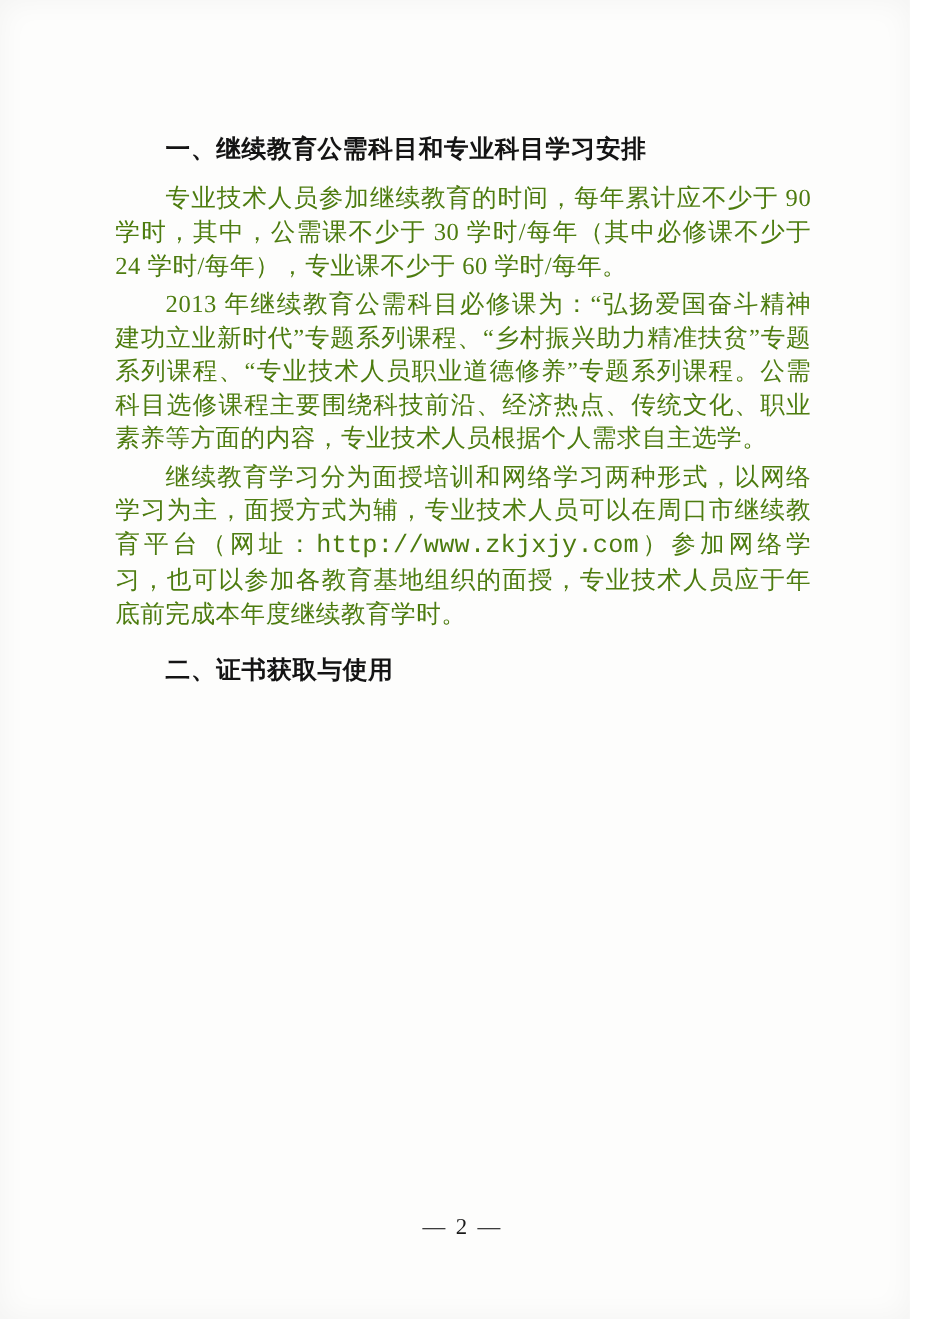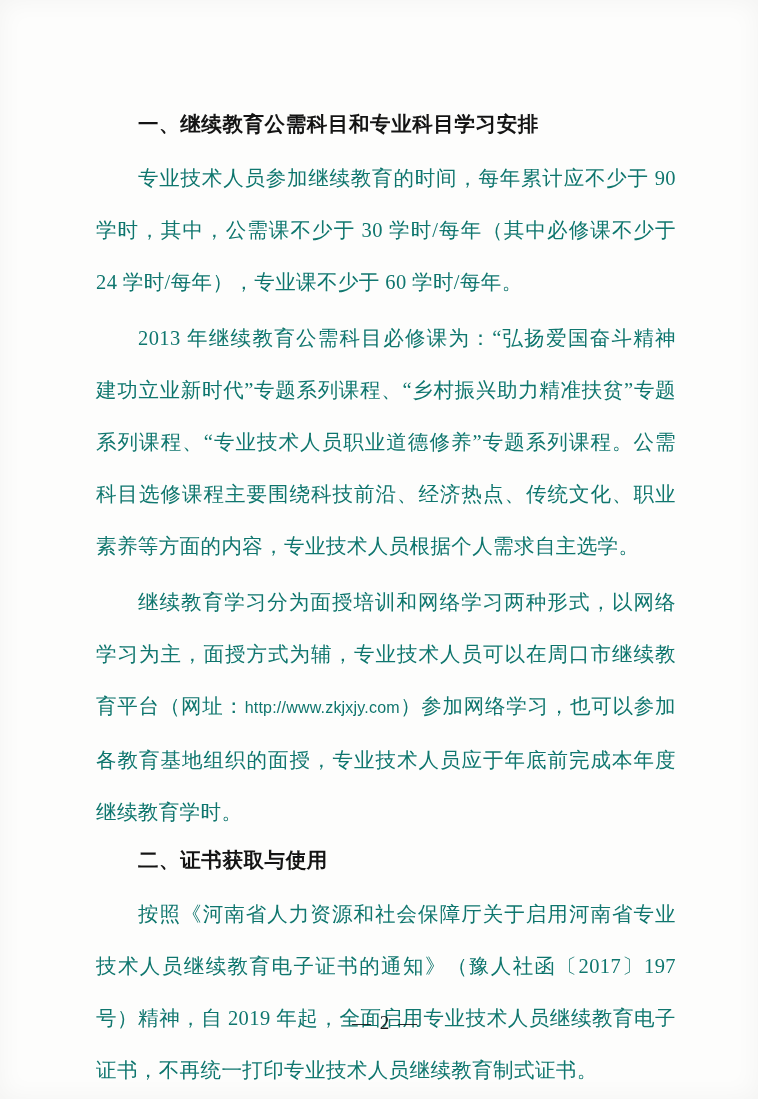--- a/index.html
+++ b/index.html
@@ -31,34 +31,34 @@
   .heading {
     font-family: "Liberation Sans", "DejaVu Sans", sans-serif;
     font-weight: bold;
     font-size: 20.5px;
     letter-spacing: 0.6px;
     margin: 0 0 14px 0;
     text-indent: 42px;
     color: #141414;
   }
   .heading.second {
-    margin-top: 8px;
+    margin-top: 18px;
   }
   p.para {
     margin: 0 0 4px 0;
     font-size: 20.5px;
-    line-height: 52px;
+    line-height: 28px;
     text-align: justify;
     text-indent: 42px;
     letter-spacing: 0.4px;
-    color: #0f766e;
+    color: #4d7c0f;
   }
   .mono {
-    font-family: Liberation Sans, sans-serif;
-    font-size: 16px;
+    font-family: Liberation Mono, monospace;
+    font-size: 21px;
     letter-spacing: 0.2px;
   }
   .pagenum {
     position: absolute;
     left: 0;
     top: 1012px;
     width: 771px;
     text-align: center;
     font-size: 19px;
     letter-spacing: 2px;
@@ -82,20 +82,19 @@
 
     <p class="para">专业技术人员参加继续教育的时间，每年累计应不少于 90 学时，其中，公需课不少于 30 学时/每年（其中必修课不少于 24 学时/每年），专业课不少于 60 学时/每年。</p>
 
     <p class="para">2013 年继续教育公需科目必修课为：“弘扬爱国奋斗精神建功立业新时代”专题系列课程、“乡村振兴助力精准扶贫”专题系列课程、“专业技术人员职业道德修养”专题系列课程。公需科目选修课程主要围绕科技前沿、经济热点、传统文化、职业素养等方面的内容，专业技术人员根据个人需求自主选学。</p>
 
 
     <p class="para"><span>继续教育学习分为面授培训和网络学习两种形式，以网络学习为主，面授方式为辅，专业技术人员可以在周口市继续教育平台（网址：</span><span class="mono">http://www.zkjxjy.com</span><span>）参加网络学习，也可以参加各教育基地组织的面授，专业技术人员应于年底前完成本年度继续教育学时。</span></p>
 
     <h2 class="heading second">二、证书获取与使用</h2>
 
-    <p class="para">按照《河南省人力资源和社会保障厅关于启用河南省专业技术人员继续教育电子证书的通知》（豫人社函〔2017〕197 号）精神，自 2019 年起，全面启用专业技术人员继续教育电子证书，不再统一打印专业技术人员继续教育制式证书。</p>
 
   </div>
 
   <div class="pagenum">— 2 —</div>
 
   <div class="edge-shadow"></div>
 </div>
 
 </body></html>

